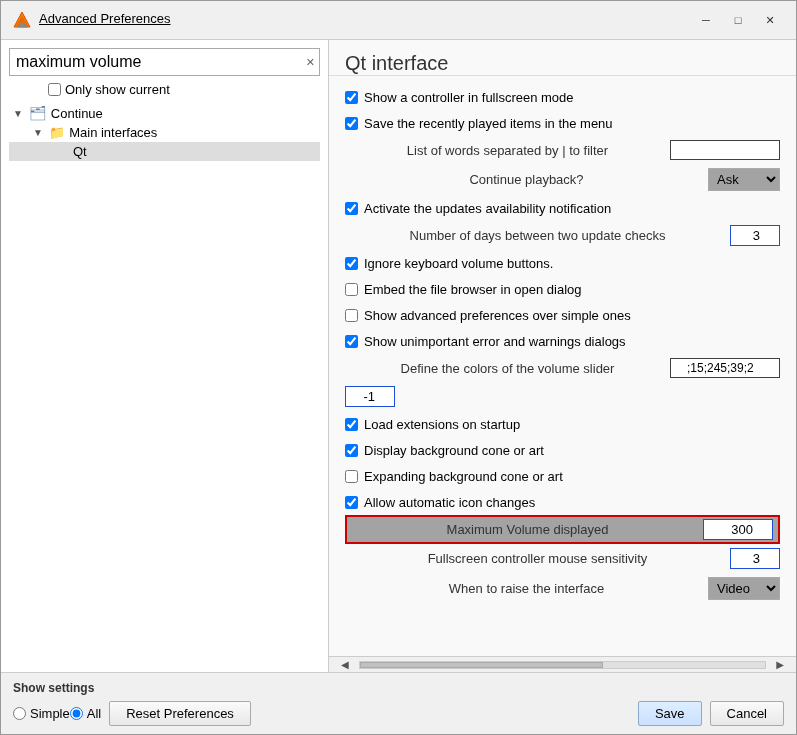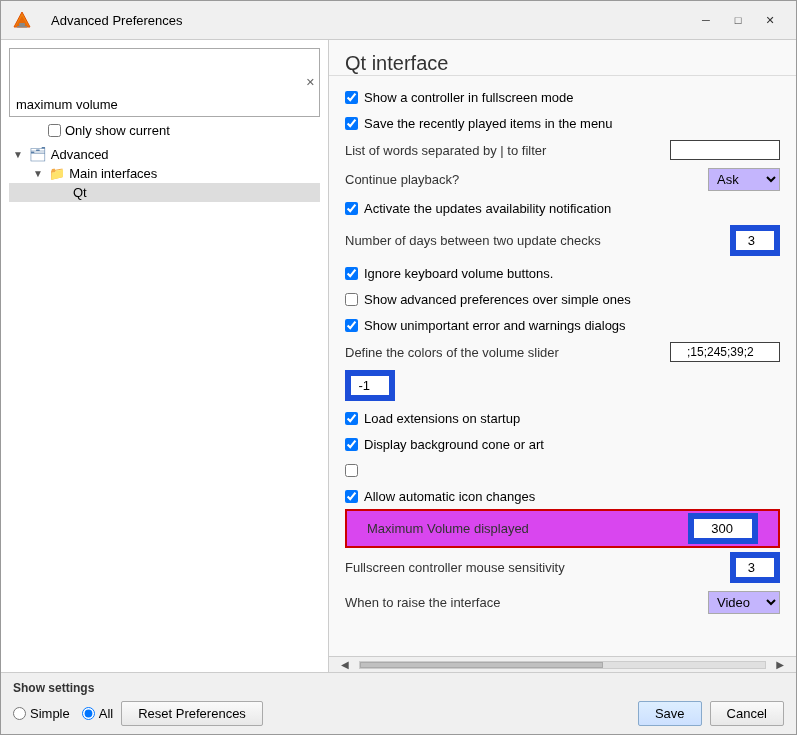--- a/index.html
+++ b/index.html
@@ -1,32 +1,32 @@
 <!DOCTYPE html>
 <html><head>
   <meta charset="utf-8">
   <style>
     * { box-sizing: border-box; margin: 0; padding: 0; }
     body { font-family: 'Segoe UI', Arial, sans-serif; font-size: 13px; background: #f0f0f0; display: flex; justify-content: center; align-items: center; min-height: 100vh; }
     
     .window { width: 797px; height: 735px; background: #f0f0f0; border: 1px solid #999; box-shadow: 2px 2px 8px rgba(0,0,0,0.3); display: flex; flex-direction: column; }
     
     .title-bar { background: #f0f0f0; padding: 8px 12px; display: flex; align-items: center; justify-content: space-between; border-bottom: 1px solid #ccc; }
-    .title-bar-left { display: flex; align-items: center; gap: 20px; }
+    .title-bar-left { display: flex; gap: 8px; text-decoration: underline; }
     .vlc-icon { width: 18px; height: 18px; }
     .title-text { font-size: 13px; color: #000; }
     .window-controls { display: flex; gap: 4px; }
     .win-btn { width: 28px; height: 22px; background: none; border: none; cursor: pointer; display: flex; align-items: center; justify-content: center; font-size: 11px; color: #333; }
     
     .content { display: flex; flex: 1; overflow: hidden; }
     
     .left-panel { width: 328px; background: #fff; border-right: 1px solid #ccc; display: flex; flex-direction: column; padding: 8px; gap: 6px; }
     
     .search-bar { display: flex; align-items: center; border: 1px solid #aaa; background: #fff; padding: 2px 4px; gap: 4px; }
-    .search-input { border: none; outline: none; flex: 1; font-size: 13px; padding: 2px; margin-top: 44px; }
+    .search-input { border: none; outline: none; flex: 1; font-size: 16px; padding: 2px; }
     .search-clear { cursor: pointer; color: #666; font-size: 11px; background: none; border: none; }
     
     .only-show-current { display: flex; align-items: center; gap: 4px; font-size: 13px; padding-left: 39px; }
     .only-show-current input { margin: 0; }
     
     .tree { flex: 1; }
     .tree-item { }
     .tree-row { display: flex; align-items: center; padding: 2px 4px; cursor: pointer; gap: 4px; }
     .tree-row.selected { background: #cce4f7; }
     .tree-row.level-0 { font-weight: normal; }
@@ -38,39 +38,39 @@
     
     .right-header { padding: 12px 16px 0; border-bottom: 1px solid #ddd; }
     .right-title { font-size: 20px; font-weight: 300; color: #333; }
     
     .settings-list { flex: 1; overflow-y: auto; padding: 8px 16px; }
     .settings-list::-webkit-scrollbar { width: 16px; }
     .settings-list::-webkit-scrollbar-track { background: #f0f0f0; border: 1px solid #ccc; }
     .settings-list::-webkit-scrollbar-thumb { background: #c1c1c1; border: 1px solid #aaa; }
     
     .setting-row { display: flex; align-items: center; padding: 4px 0; min-height: 26px; }
-    .setting-row.highlighted { border: 2px solid #cc0000; background: #d946ef; padding: 2px 20px; }
-    .setting-label { flex: 1; color: #333; }
+    .setting-row.highlighted { border: 2px solid #cc0000; background: #a3a3a3; padding: 2px 5px; }
+    .setting-label { flex: 1; color: #333; text-align: center; }
     .setting-checkbox { display: flex; align-items: center; gap: 6px; flex: 1; cursor: pointer; }
     .setting-checkbox input[type="checkbox"] { margin: 0; cursor: pointer; }
     
-    .setting-input { width: 70px; border: 6px solid #1d4ed8; padding: 2px 4px; font-size: 13px; text-align: right; background: #fff; }
+    .setting-input { width: 70px; border: 1px solid #1d4ed8; padding: 2px 4px; font-size: 13px; text-align: right; background: #fff; }
     .setting-input.narrow { width: 50px; }
     .setting-input-text { border: 1px solid #404040; padding: 2px 16px; font-size: 12px; width: 110px; background: #fff; }
-    .setting-select { border: 1px solid #aaa; padding: 2px 4px; font-size: 13px; background: #c4b5fd; }
+    .setting-select { border: 1px solid #aaa; padding: 2px 4px; font-size: 13px; background: #a3a3a3; }
     
     .scrollbar-placeholder { height: 16px; background: #f0f0f0; border-top: 1px solid #ccc; display: flex; align-items: center; padding: 0 4px; }
     .scroll-arrow { font-size: 10px; color: #555; cursor: pointer; padding: 0 8px; }
     .scroll-track { flex: 1; height: 8px; background: #e0e0e0; border: 1px solid #ccc; margin: 0 2px; }
     .scroll-thumb { height: 100%; width: 60%; background: #c0c0c0; border: 1px solid #aaa; }
     
     .bottom-bar { padding: 8px 12px; border-top: 1px solid #ccc; background: #f0f0f0; display: flex; flex-direction: column; gap: 6px; }
     .show-settings-label { font-size: 12px; font-weight: bold; color: #333; }
     .bottom-controls { display: flex; align-items: center; gap: 8px; }
-    .radio-group { display: flex; align-items: center; gap: 12px; }
+    .radio-group { display: flex; align-items: center; }
     .radio-item { display: flex; align-items: center; gap: 4px; font-size: 13px; cursor: pointer; }
     .radio-item input { margin: 0; cursor: pointer; }
     .btn { padding: 4px 16px; border: 1px solid #aaa; background: linear-gradient(to bottom, #fafafa, #e8e8e8); font-size: 13px; cursor: pointer; border-radius: 2px; }
     .btn.primary { background: linear-gradient(to bottom, #ddeeff, #cce0ff); border-color: #88aacc; }
   </style>
 </head>
 <body>
 
 <div class="window">
 
@@ -103,21 +103,21 @@
         <input type="checkbox" style="">
         <span>Only show current</span>
       </label>
 
       <div class="tree">
 
         <div class="tree-item">
           <div class="tree-row level-0">
             <span class="expand-icon">▼</span>
             <span style="color:#5a7fa8; font-size:14px;">🗂</span>
-            <span>Advanced</span>
+            <span>Continue</span>
           </div>
 
           <div class="tree-item">
             <div class="tree-row level-1">
               <span class="expand-icon">▼</span>
               <span style="color:#5a7fa8; font-size:13px;">📁</span>
               <span>Main interfaces</span>
             </div>
 
             <div class="tree-row level-2 selected">
@@ -174,20 +174,26 @@
           <input type="number" class="setting-input narrow" value="3" style="">
         </div>
 
         <div class="setting-row">
           <label class="setting-checkbox">
             <input type="checkbox" checked="" style="">
             <span>Ignore keyboard volume buttons.</span>
           </label>
         </div>
 
+        <div class="setting-row">
+          <label class="setting-checkbox">
+            <input type="checkbox" style="">
+            <span>Embed the file browser in open dialog</span>
+          </label>
+        </div>
 
         <div class="setting-row">
           <label class="setting-checkbox">
             <input type="checkbox" style="">
             <span>Show advanced preferences over simple ones</span>
           </label>
         </div>
 
         <div class="setting-row">
           <label class="setting-checkbox">
@@ -215,20 +221,21 @@
         <div class="setting-row">
           <label class="setting-checkbox">
             <input type="checkbox" checked="" style="">
             <span>Display background cone or art</span>
           </label>
         </div>
 
         <div class="setting-row">
           <label class="setting-checkbox">
             <input type="checkbox" style="">
+            <span>Expanding background cone or art</span>
           </label>
         </div>
 
         <div class="setting-row">
           <label class="setting-checkbox">
             <input type="checkbox" checked="" style="">
             <span>Allow automatic icon changes</span>
           </label>
         </div>
 

